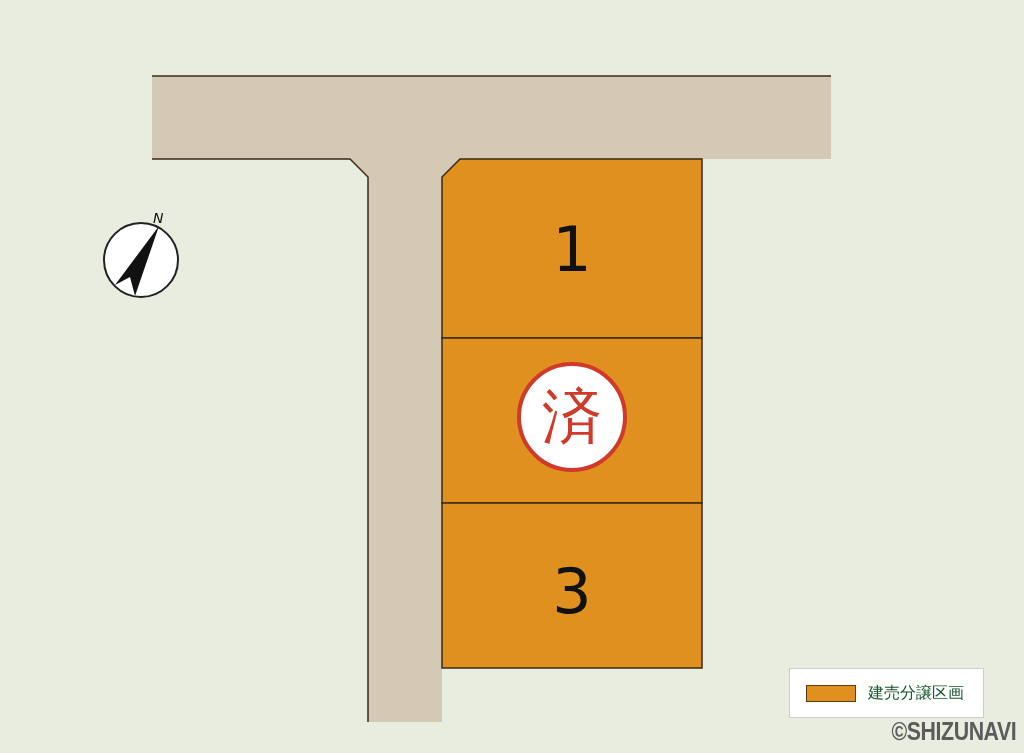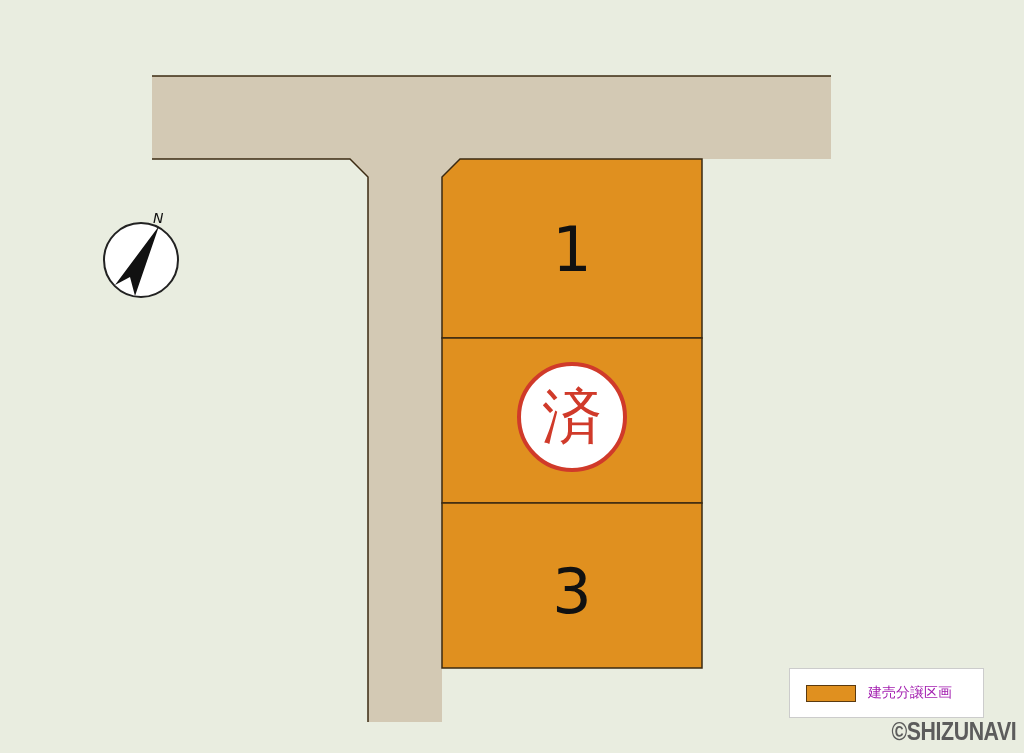--- a/index.html
+++ b/index.html
@@ -2,21 +2,21 @@
 <html><head>
 <meta charset="utf-8">
 <style>
   html, body { margin:0; padding:0; }
   body { width:1024px; height:753px; background:#e9ede0; position:relative; overflow:hidden; font-family:"DejaVu Sans", sans-serif; }
   #map { position:absolute; left:0; top:0; width:1024px; height:753px; }
   .lot-label { position:absolute; font-family:"DejaVu Sans", sans-serif; font-size:62px; color:#111; text-align:center; width:260px; line-height:1; }
   .sold-stamp { position:absolute; left:517px; top:362px; width:110px; height:110px; border-radius:50%; background:#fff; border:4px solid #d03a2a; box-sizing:border-box; display:flex; align-items:center; justify-content:center; color:#d03a2a; font-size:60px; font-family:"DejaVu Sans", sans-serif; }
   .legend { position:absolute; left:789px; top:668px; width:195px; height:50px; background:#fff; border:1px solid #ccc; box-sizing:border-box; display:flex; align-items:center; }
   .legend-swatch { width:50px; height:17px; background:#e0901f; border:1px solid #5a3a10; margin-left:16px; margin-right:12px; box-sizing:border-box; }
-  .legend-text { font-size:14px; color:#a21caf; }
+  .legend-text { font-size:16px; color:#14532d; }
   .copyright { position:absolute; right:8px; top:716px; font-family:"Liberation Sans", sans-serif; font-weight:bold; font-size:26px; color:#5c5c5c; letter-spacing:-0.5px; transform:scaleX(0.82); transform-origin:right center; }
 </style>
 </head>
 <body>
 
 <svg id="map" viewBox="0 0 1024 753" width="1024" height="753">
 
   <path d="M152,76 L831,76 L831,159 L460,159 L442,177 L442,722 L368,722 L368,177 L350,159 L152,159 Z" fill="#d3c9b4"></path>
 
   <path d="M152,159 L350,159 L368,177 L368,722" fill="none" stroke="#3b2a12" stroke-width="1.5"></path>

